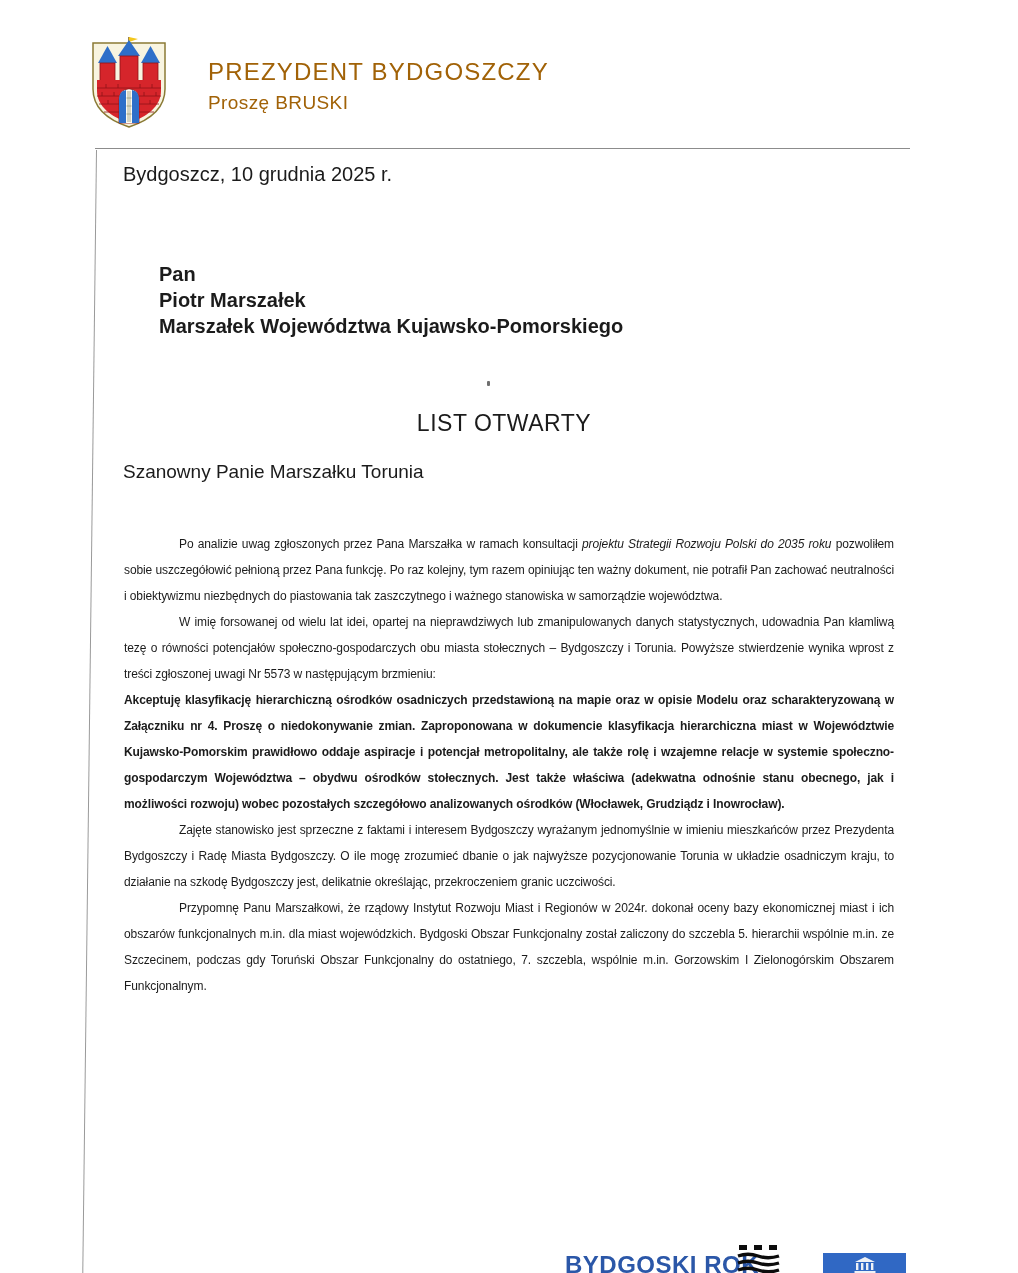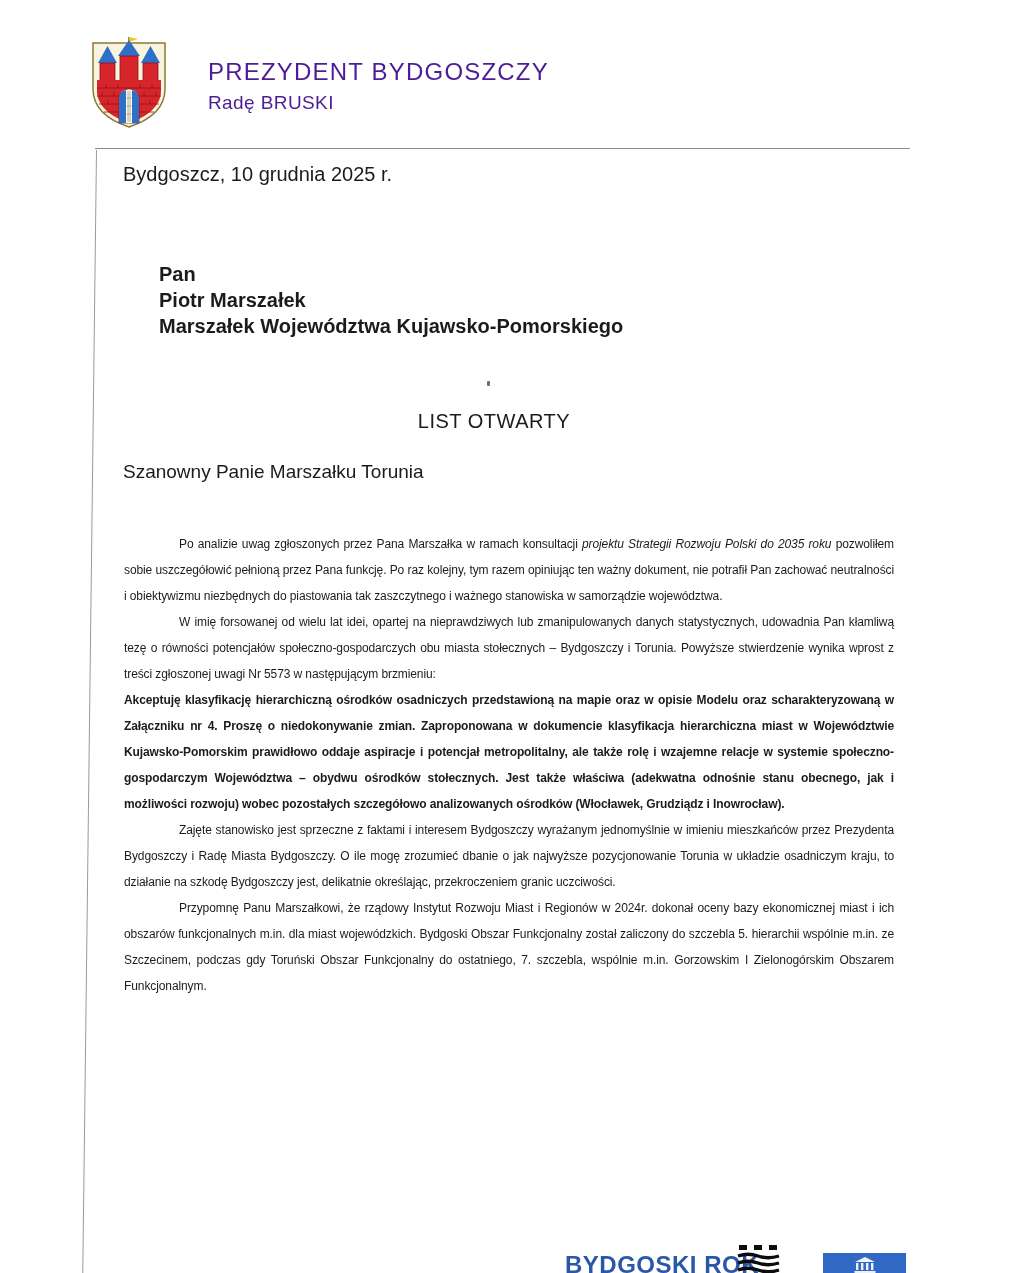--- a/index.html
+++ b/index.html
@@ -3,30 +3,30 @@
 <meta charset="utf-8">
 <style>
   html,body { margin:0; padding:0; background:#ffffff; }
   .page {
     position:relative; width:1018px; height:1273px; margin:0 auto;
     background:#ffffff; overflow:hidden; color:#1b1b1b;
     font-family:"Liberation Sans", sans-serif;
   }
   
   .crest { position:absolute; left:88px; top:36px; width:82px; height:94px; }
-  .lh-text { position:absolute; left:208px; top:58px; color:#4c1d95; }
+  .lh-text { position:absolute; left:208px; top:58px; color:#a16207; }
   .lh-office { font-size:24px; letter-spacing:1.2px; font-weight:400; }
   .lh-holder { font-size:19px; margin-top:6px; letter-spacing:0.4px; }
   .header-rule { position:absolute; left:95px; top:148px; width:815px; height:1px; background:#8c8c8c; }
   .scan-line { position:absolute; left:96px; top:150px; width:1px; height:1123px; background:#9a9a9a; transform-origin:top left; transform:rotate(0.7deg); }
   .artifact-dot { position:absolute; left:487px; top:381px; width:3px; height:5px; background:#6f6f6f; border-radius:1px; }
 
   .dateline { position:absolute; left:123px; top:160px; font-size:20px; line-height:29px; }
   .recipient { position:absolute; left:123px; top:261px; font-size:20px; font-weight:bold; line-height:26px;margin-left:36px; }
-  .doc-title { position:absolute; left:109px; top:410px; width:770px; text-align:center; font-size:20px; letter-spacing:0.5px; }
+  .doc-title { position:absolute; left:119px; top:410px; width:770px; text-align:center; font-size:23px; letter-spacing:0.5px; }
   .greeting { position:absolute; left:123px; top:461px; font-size:19px; }
 
   .body-text { position:absolute; left:124px; top:531px; width:770px; font-size:12px; line-height:26px; text-align:justify; letter-spacing:-0.1px; }
   .body-text p { margin:0; text-indent:55px; }
   .body-text p.flush { text-indent:0; }
   .quote { font-weight:bold; }
   .ital { font-style:italic; }
 
   
   .footer-badge { position:absolute; left:565px; top:1251px; color:#2b57a8; font-weight:bold; font-size:24px; letter-spacing:0.5px; white-space:nowrap; }
@@ -83,21 +83,21 @@
           <line x1="42" y1="55" x2="42" y2="86"></line>
         <line x1="38.5" y1="62" x2="43.5" y2="62"></line>
           <line x1="38.5" y1="70" x2="43.5" y2="70"></line>
           <line x1="38.5" y1="78" x2="43.5" y2="78"></line>
       </g>
     </svg>
   </div>
 
   <div class="lh-text">
     <div class="lh-office">PREZYDENT BYDGOSZCZY</div>
-    <div class="lh-holder">Radę BRUSKI</div>
+    <div class="lh-holder">Proszę BRUSKI</div>
   </div>
 
   <div class="header-rule"></div>
   <div class="scan-line"></div>
   <div class="artifact-dot"></div>
 
   <div class="dateline">
     <div>Bydgoszcz, 10 grudnia 2025 r.</div>
   </div>
 

